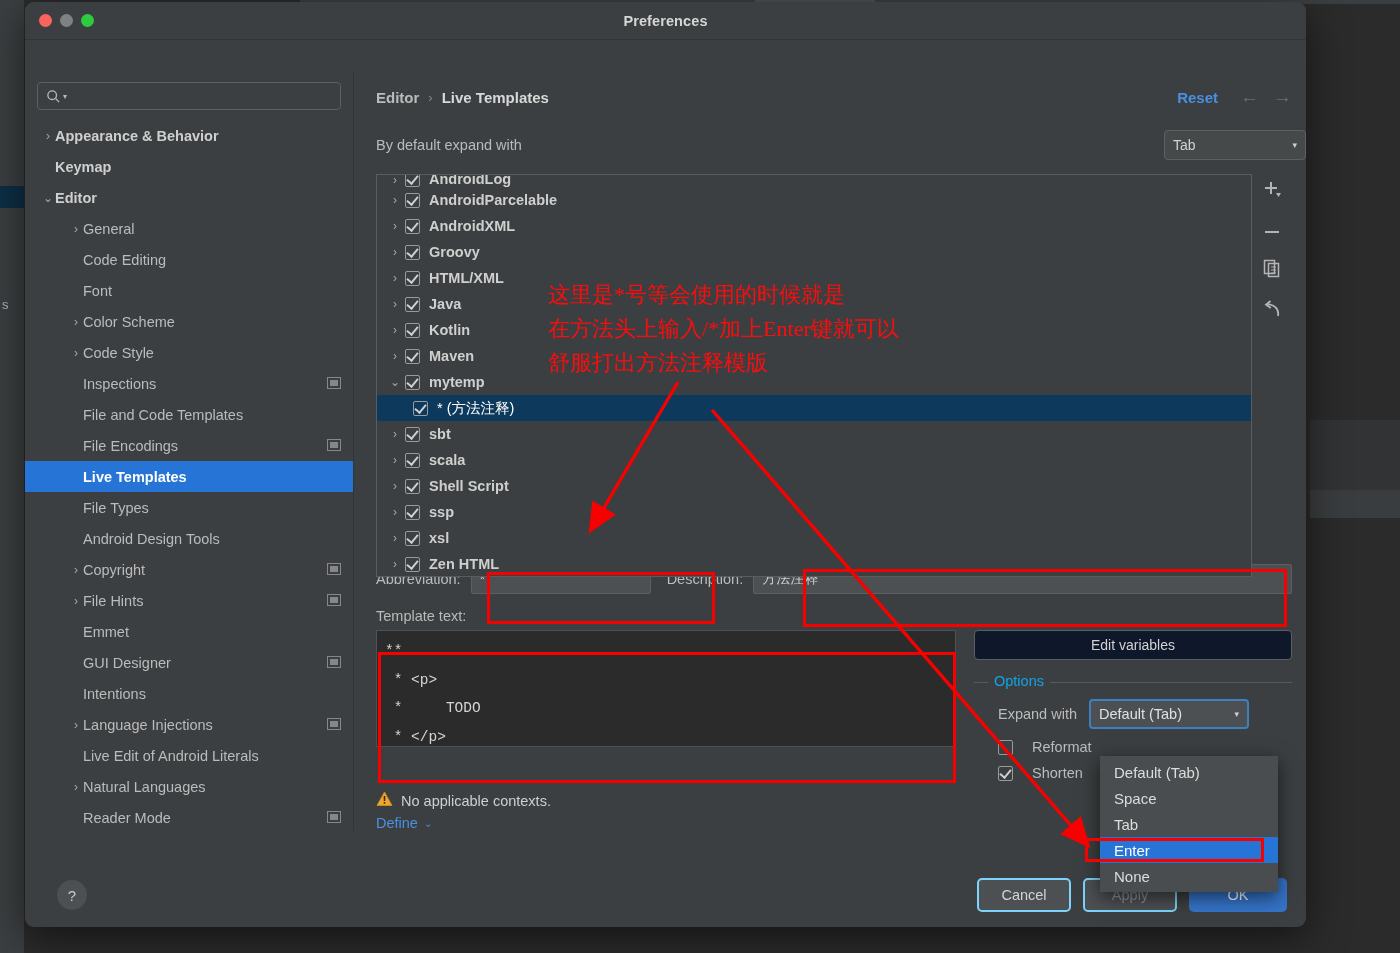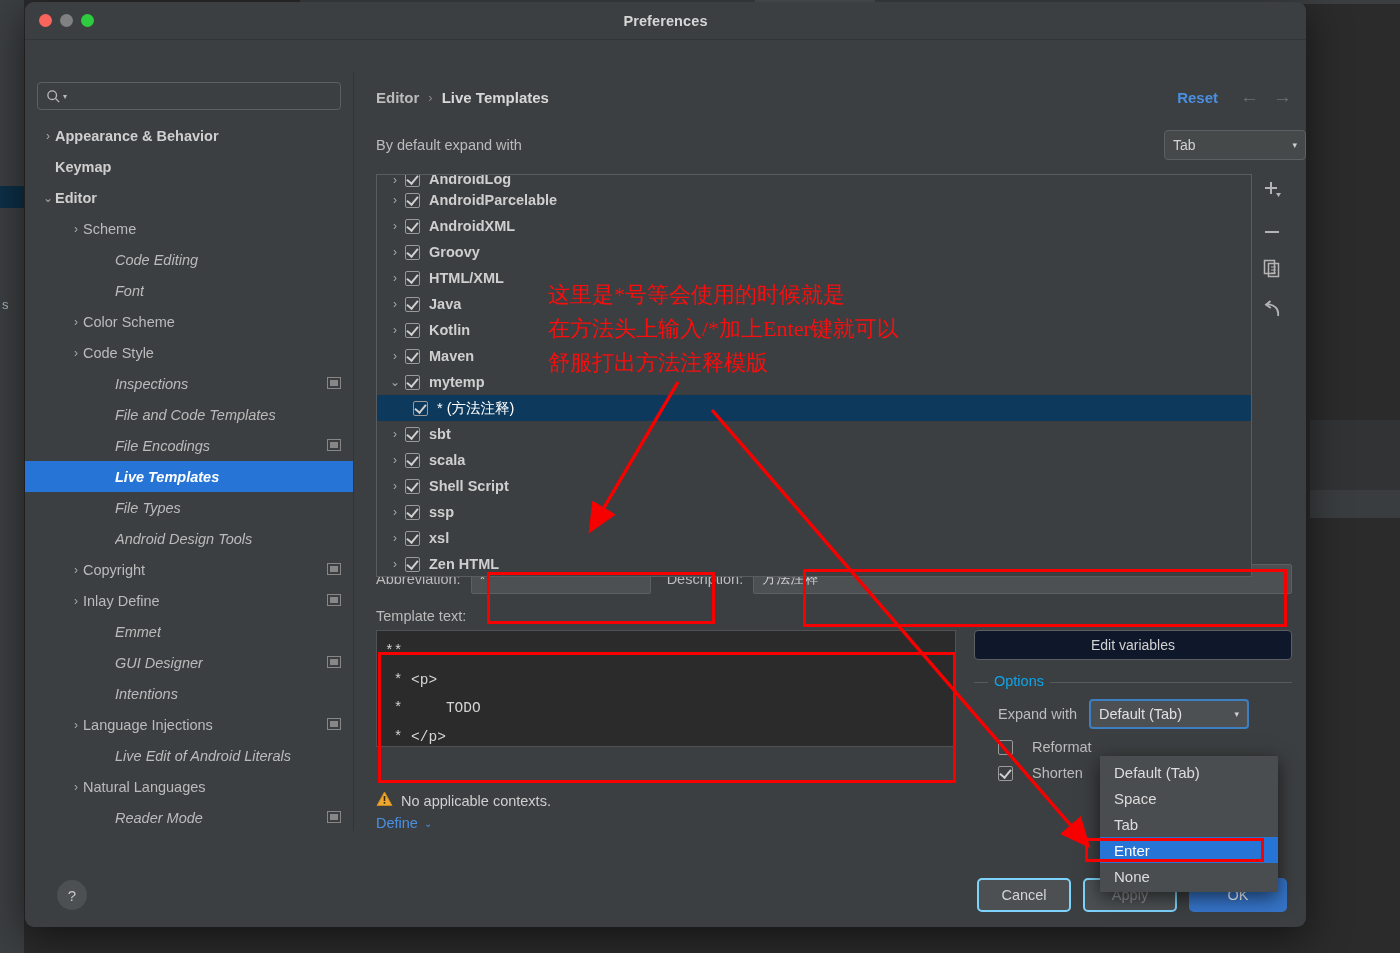--- a/index.html
+++ b/index.html
@@ -102,21 +102,21 @@
     font-size: 12px; color: #a6a6a6; line-height: 1;
   }
   .tnode .lbl { white-space: nowrap; overflow: hidden; }
   .tnode .trail { margin-left: auto; opacity: .8; }
   .tnode.bold .lbl { font-weight: bold; color: #cfcfcf; }
   .tnode.selected { background: #2675d6; }
   .tnode.selected .lbl { color: #ffffff; font-weight: bold; }
   .d0 { padding-left: 16px; }
   .d1 { padding-left: 44px; }
   .d0n { padding-left: 30px; }
-  .d1n { padding-left: 90px; font-style: italic; }
+  .d1n { padding-left: 58px; }
   .badge-icon { width: 14px; height: 12px; }
 
   
   .content {
     flex: 1 1 auto; background: #3c3f41; position: relative;
     display: flex; flex-direction: column; min-width: 0;
   }
   .crumbs {
     height: 50px; flex: 0 0 50px;
     display: flex; align-items: center; padding: 0 14px 0 22px;
@@ -344,21 +344,21 @@
             </div>
             <div class="tnode d0n bold">
               <span class="lbl">Keymap</span>
             </div>
             <div class="tnode d0 bold">
               <span class="arrow">⌄</span>
               <span class="lbl">Editor</span>
             </div>
             <div class="tnode d1">
               <span class="arrow">›</span>
-              <span class="lbl">Scheme</span>
+              <span class="lbl">General</span>
             </div>
             <div class="tnode d1n">
               <span class="lbl">Code Editing</span>
             </div>
             <div class="tnode d1n">
               <span class="lbl">Font</span>
             </div>
             <div class="tnode d1">
               <span class="arrow">›</span>
               <span class="lbl">Color Scheme</span>
@@ -396,21 +396,21 @@
             <div class="tnode d1">
               <span class="arrow">›</span>
               <span class="lbl">Copyright</span>
               <span class="trail"><svg class="badge-icon" viewBox="0 0 14 12">
                   <rect x="0.5" y="0.5" width="13" height="11" fill="none" stroke="#9a9a9a" stroke-width="1"></rect>
                   <rect x="3" y="3" width="8" height="6" fill="#9a9a9a"></rect>
                 </svg></span>
             </div>
             <div class="tnode d1">
               <span class="arrow">›</span>
-              <span class="lbl">Inlay Define</span>
+              <span class="lbl">File Hints</span>
               <span class="trail"><svg class="badge-icon" viewBox="0 0 14 12">
                   <rect x="0.5" y="0.5" width="13" height="11" fill="none" stroke="#9a9a9a" stroke-width="1"></rect>
                   <rect x="3" y="3" width="8" height="6" fill="#9a9a9a"></rect>
                 </svg></span>
             </div>
             <div class="tnode d1n">
               <span class="lbl">Emmet</span>
             </div>
             <div class="tnode d1n">
               <span class="lbl">GUI Designer</span>

